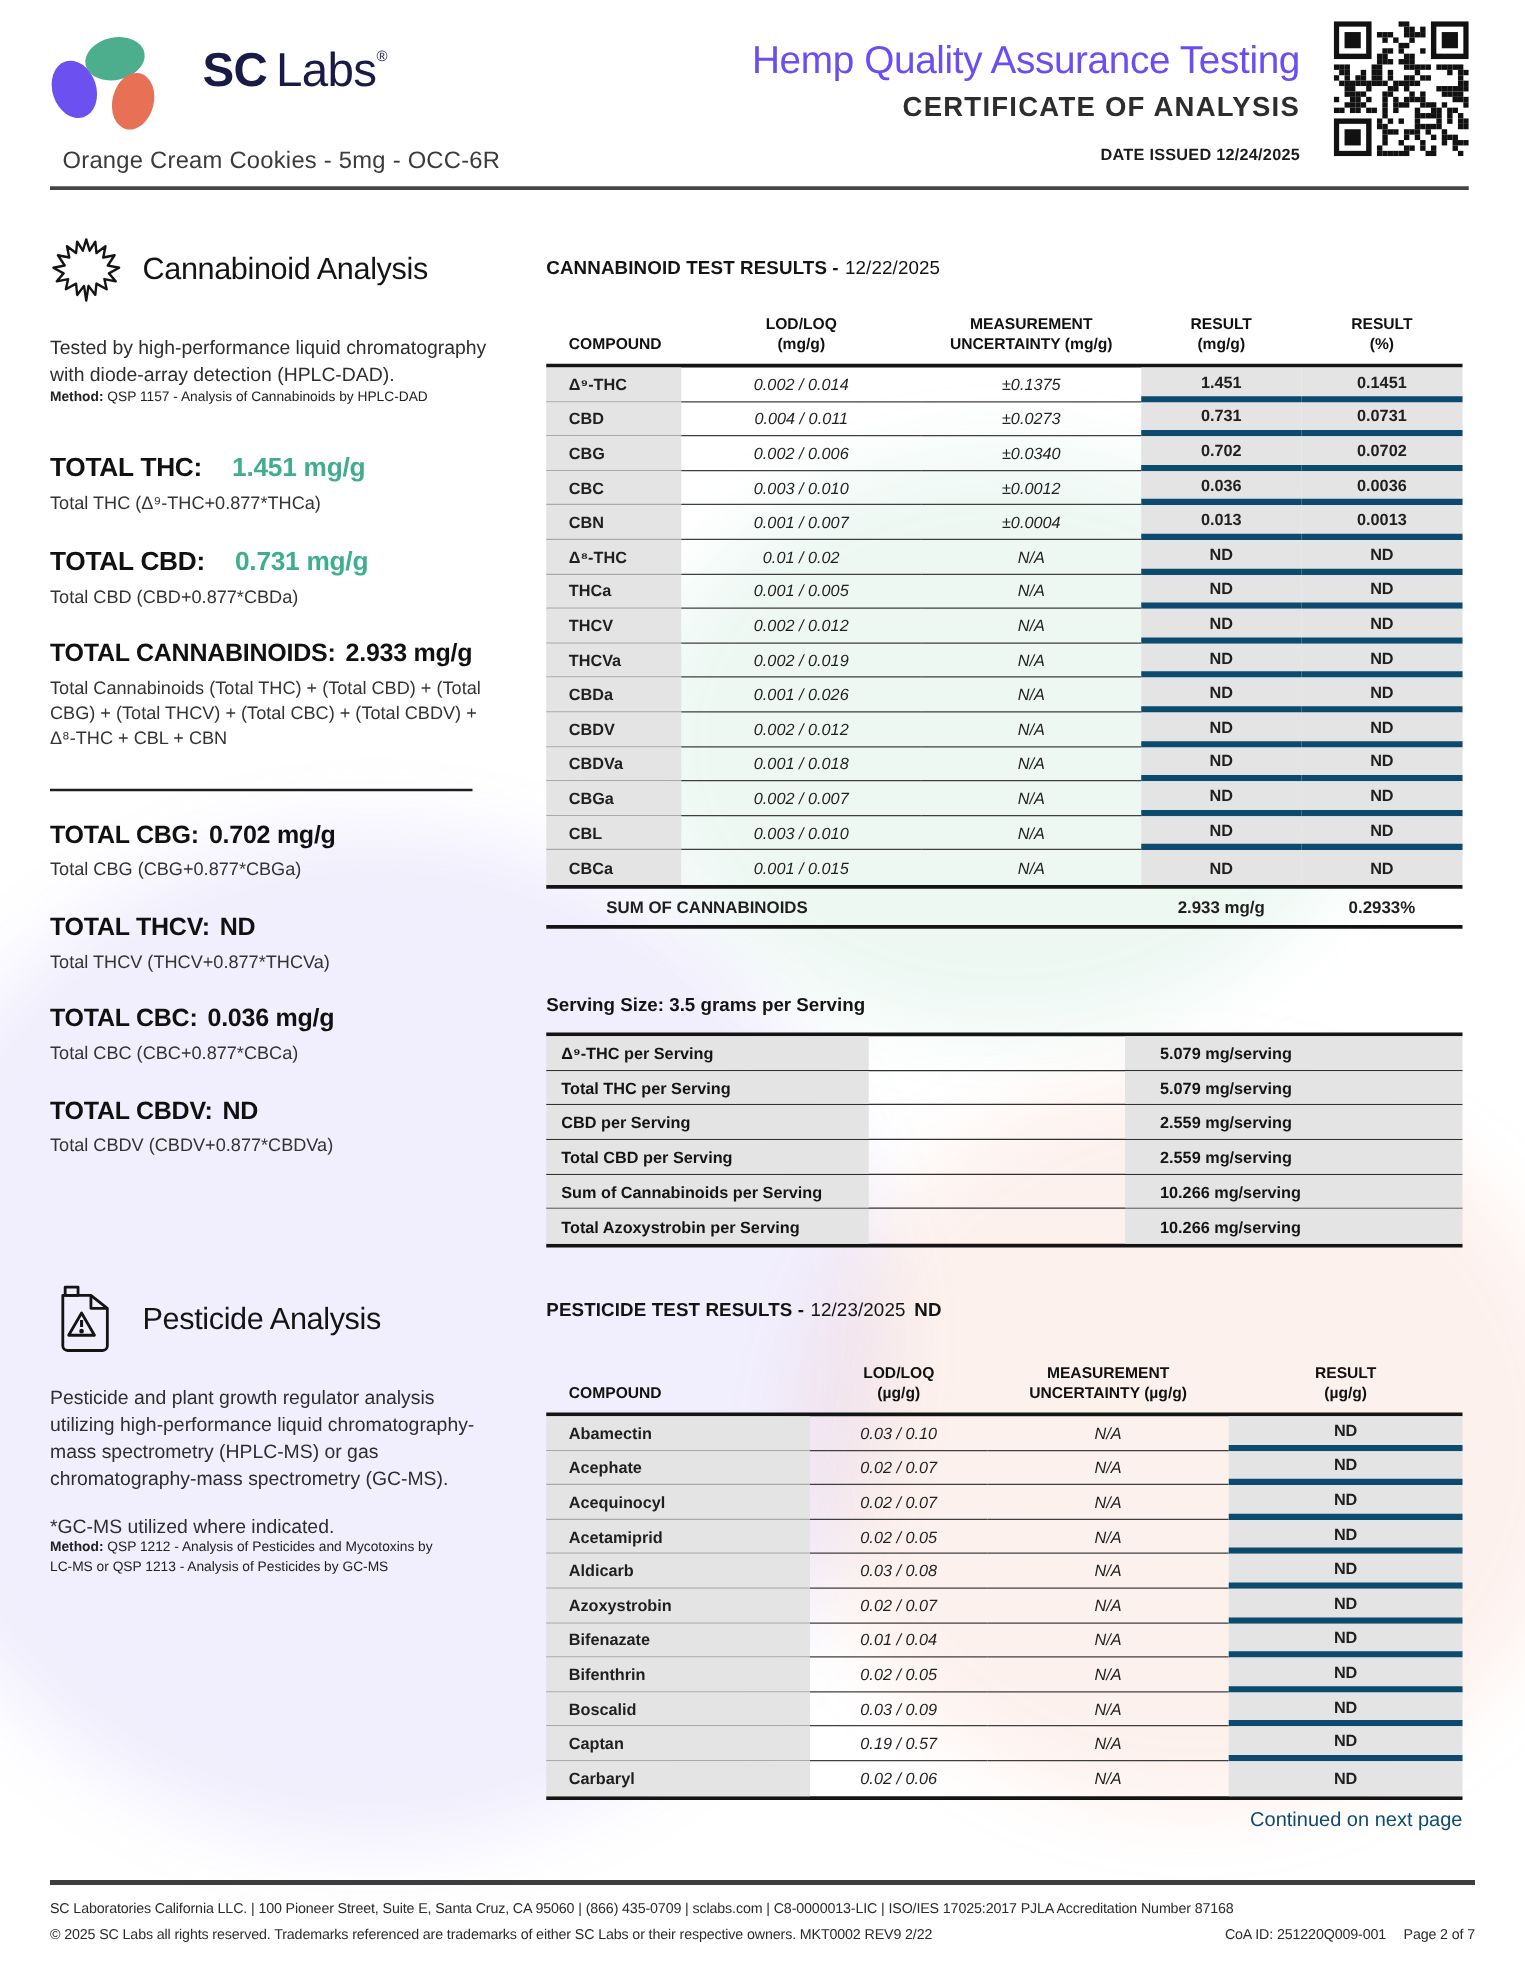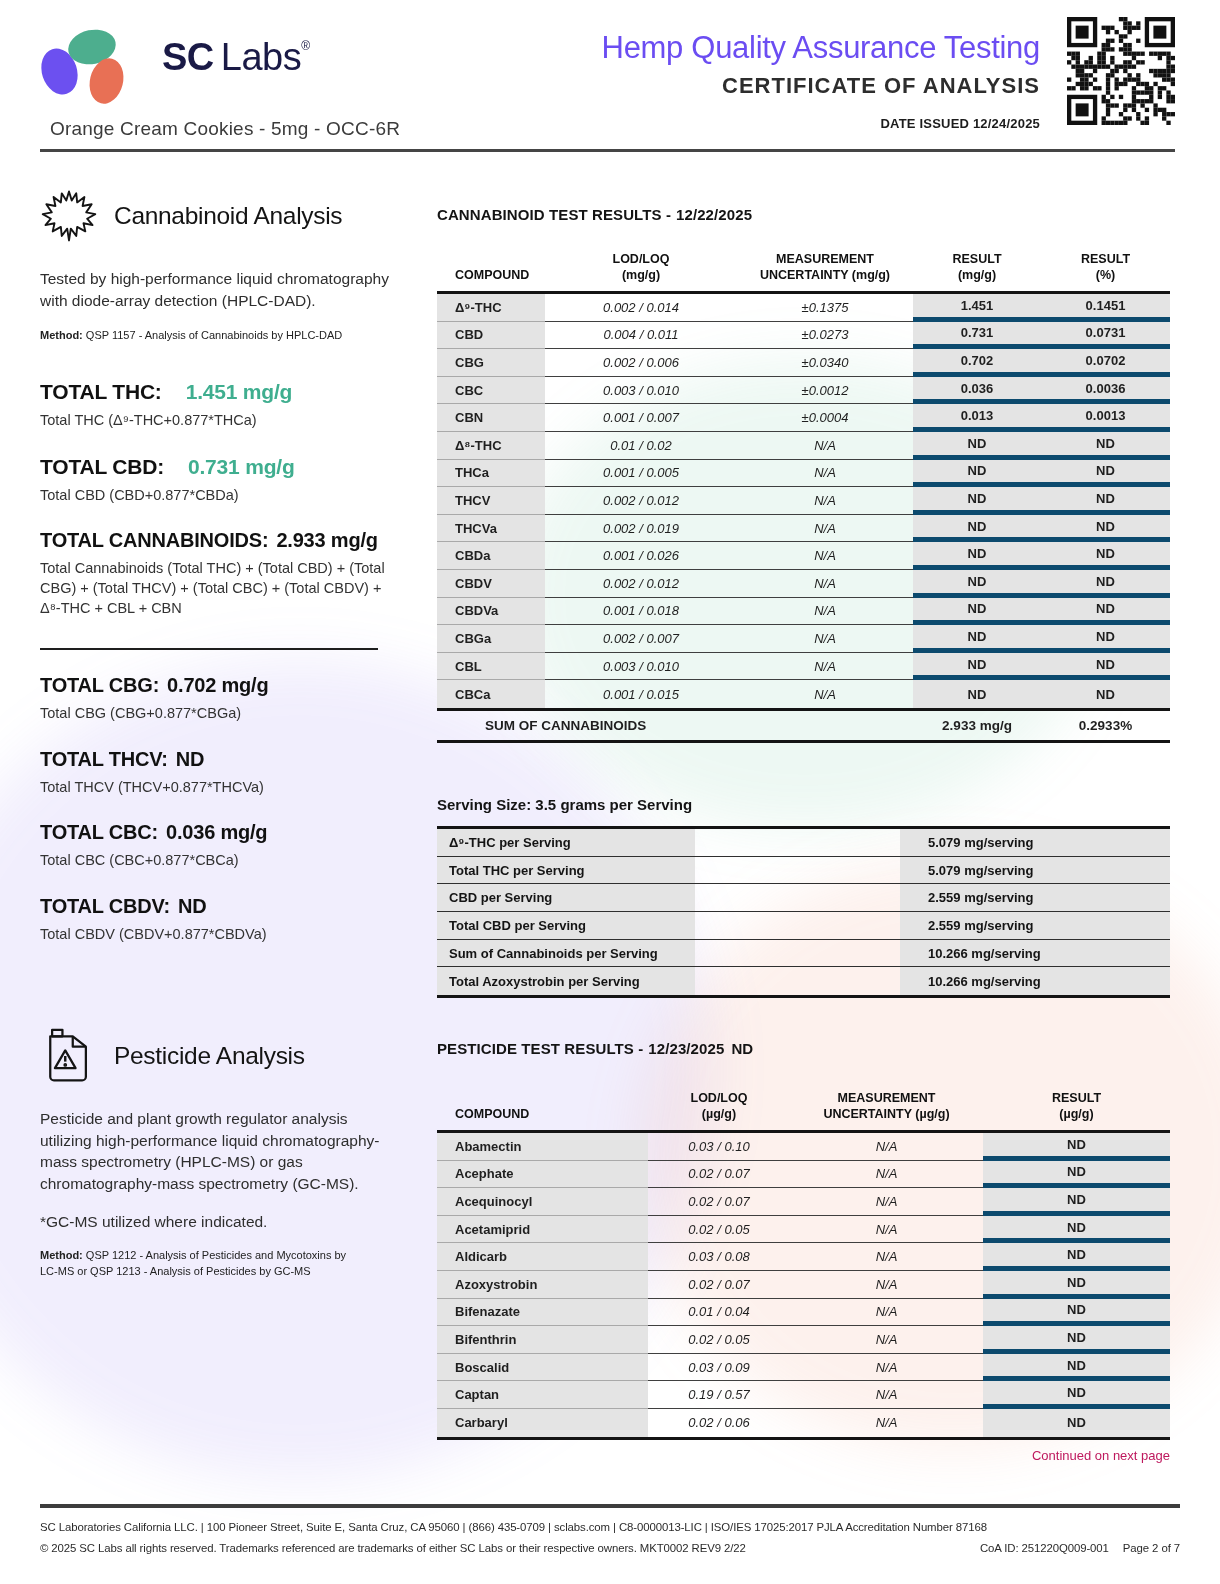--- a/index.html
+++ b/index.html
@@ -41,37 +41,37 @@
   
   .leftcol{position:absolute;left:40px;width:382px;}
   .sec-cann{top:186px;}
   .sec-pest{top:1026px;}
   .section-head{display:flex;align-items:center;gap:16px;}
   .section-icon{flex:0 0 auto;width:58px;height:60px;}
   .section-icon svg{width:100%;height:100%;}
   .section-title{font-size:24.5px;font-weight:400;color:#141414;letter-spacing:-0.3px;}
   .section-desc{margin-top:22px;font-size:15.5px;line-height:1.4;color:#2e2e2e;width:352px;}
   .section-note{margin-top:18px;font-size:15.5px;color:#2e2e2e;}
-  .section-method{margin-top:17px;font-size:11px;line-height:1.45;color:#222;width:320px;}
+  .section-method{font-size:11px;line-height:1.45;color:#222;width:320px;}
   .section-method b{font-weight:700;}
 
   .total-block{margin-top:24px;}
   .total-block.first{margin-top:36px;}
   .total-head{font-size:21px;font-weight:700;color:#111;letter-spacing:-0.2px;}
   .total-head.small{font-size:20px;}
   .total-val-green{color:var(--green);margin-left:24px;}
   .total-val-black{color:#111;margin-left:8px;}
   .total-formula{margin-top:7px;font-size:14.5px;color:#333;line-height:1.35;width:352px;}
   .totals-divider{margin-top:30px;margin-bottom:4px;width:338px;height:2px;background:#1e1e1e;}
 
   
   .rblock{position:absolute;left:437px;width:733px;}
   .tbl-title{font-size:15px;color:#141414;white-space:nowrap;letter-spacing:0.1px;}
   .tbl-title .tp{font-weight:700;margin-right:5px;}
-  .tbl-title .td{font-weight:700;margin-top:27px;}
+  .tbl-title .td{font-weight:400;margin-top:27px;}
   .tbl-title .tn{font-weight:700;margin-left:7px;}
 
   .cgrid{display:grid;grid-template-columns:108px 192px 176px 128px 129px;}
   .pgrid{display:grid;grid-template-columns:211px 142px 193px 187px;}
   .sgrid{display:grid;grid-template-columns:258px 205px 270px;}
 
   .thead{margin-top:12px;align-items:end;border-bottom:3px solid var(--thick);}
   .thead-c{height:59px;}
   .thead-p{height:64px;}
   .hcell{display:flex;flex-direction:column;justify-content:flex-end;align-items:center;text-align:center;
@@ -92,21 +92,21 @@
 
   .serv-title{font-size:15px;font-weight:700;color:#141414;}
   .serv-table{margin-top:13px;border-top:3px solid var(--thick);border-bottom:3px solid var(--thick);}
   .srow{height:27.7px;border-bottom:1.5px solid #2f2f2f;}
   .srow:last-child{border-bottom:none;}
   .scell{display:flex;align-items:center;font-size:13px;font-weight:700;color:#141414;}
   .scell.lab{background:var(--gray-cell);padding-left:12px;}
   .scell.gap{background:transparent;}
   .scell.val{background:var(--gray-cell);padding-left:28px;}
 
-  .continued{position:absolute;right:50px;top:1448px;font-size:13px;color:#be185d;}
+  .continued{position:absolute;right:50px;top:1448px;font-size:16px;color:#0c4a6e;}
 
   
   .footer{position:absolute;left:40px;right:40px;top:1504px;}
   .foot-rule{height:3.5px;background:#3d3d3d;}
   .foot-l1{margin-top:13px;font-size:11.4px;color:#2b2b2b;white-space:nowrap;letter-spacing:-0.1px;}
   .foot-l2{margin-top:9px;font-size:11.4px;color:#2b2b2b;display:flex;justify-content:space-between;white-space:nowrap;letter-spacing:-0.1px;}
   .foot-r{display:flex;gap:14px;}
 </style>
 </head>
 <body>

